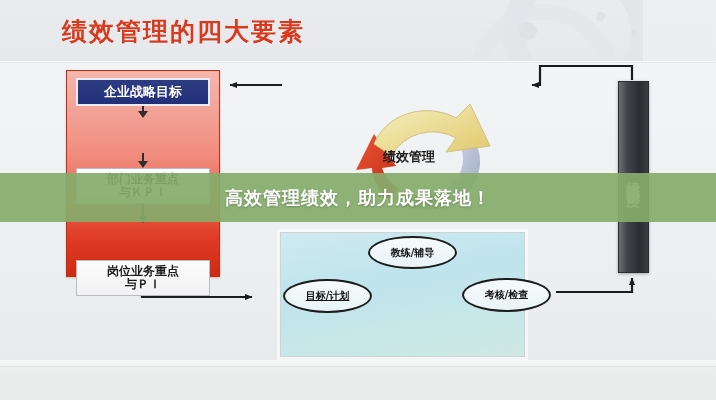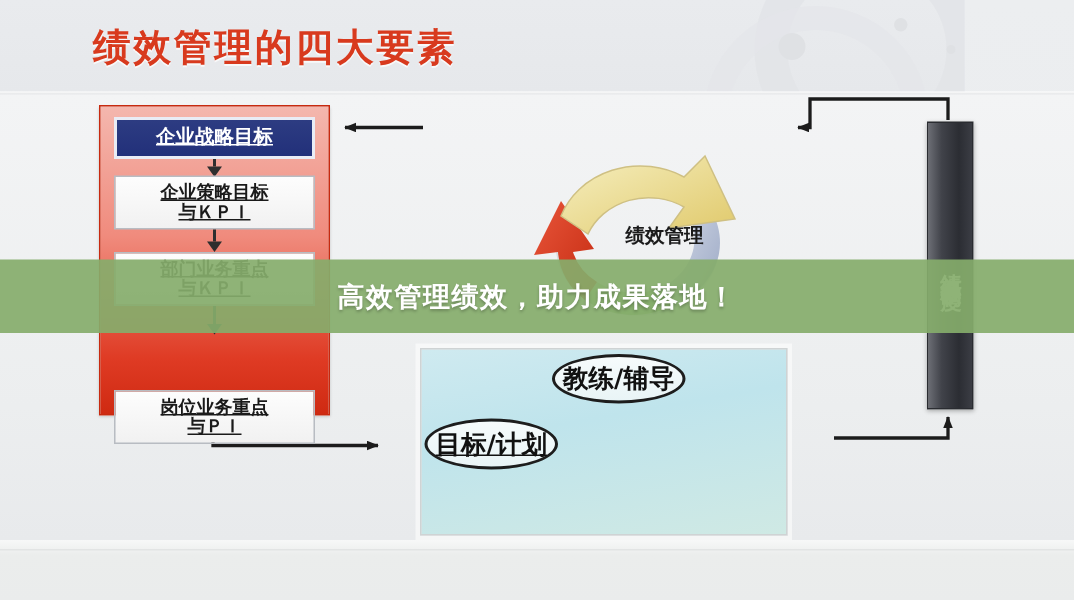--- a/index.html
+++ b/index.html
@@ -44,21 +44,21 @@
     display:flex;align-items:center;justify-content:center;}
   .lbox.navy{top:7px;height:28px;font-size:13px;color:#fff;
     background:linear-gradient(180deg,#2d3c82 0%,#22307a 100%);
     border:2px solid #e9ecf5;}
   .lbox.white{height:36px;font-size:12px;
     background:linear-gradient(180deg,#fdfdfd 0%,#f1f1f1 100%);
     border:1px solid #b8bcc2;}
   .lbox.b2{top:46px;}
   .lbox.b3{top:97px;}
   .lbox.b4{top:152px;margin-top:37px;}
-  .lbox span{display:block;text-decoration:underline;}
+  .lbox span{display:block;}
 
   
   .dn{position:absolute;left:50%;margin-left:-1px;width:2px;background:#2e2e2e;}
   .dn::after{content:"";position:absolute;left:-4px;bottom:-7px;
     border-left:5px solid transparent;border-right:5px solid transparent;
     border-top:7px solid #2e2e2e;}
   .dn.a1{top:35px;height:5px;}
   .dn.a2{top:82px;height:8px;}
   .dn.a3{top:133px;height:12px;}
 
@@ -72,31 +72,31 @@
   
   .vbox{position:absolute;left:618px;top:81px;width:29px;height:190px;
     background:linear-gradient(90deg,#6b6d74 0%,#41434a 30%,#2b2d33 70%,#3b3d44 100%);
     border:1px solid #2a2c31;display:flex;align-items:center;justify-content:center;
     box-shadow:0 1px 3px rgba(0,0,0,.3);}
   .vbox .vtxt{writing-mode:vertical-rl;text-orientation:upright;
     font-size:14px;font-weight:bold;color:#fff;letter-spacing:2px;line-height:1;}
 
   
   .swirl{position:absolute;left:330px;top:98px;width:190px;height:125px;}
-  .swirl-label{position:absolute;left:383px;top:148px;width:86px;text-align:right;
+  .swirl-label{position:absolute;left:383px;top:148px;width:86px;text-align:left;
     font-size:13px;font-weight:bold;color:#1b1b1b;}
 
   
   .cyan-panel{position:absolute;left:280px;top:232px;width:243px;height:123px;
     background:linear-gradient(170deg,#cfeaf0 0%,#bfe4ec 40%,#cfe9e4 100%);
     border:1px solid #cfd3d4;box-shadow:0 0 0 3px rgba(255,255,255,.55);}
   .ell{position:absolute;border:2px solid #1d1d1d;border-radius:50%;
     background:linear-gradient(180deg,#f6fbfc 0%,#e9f4f6 100%);
     display:flex;align-items:center;justify-content:center;
-    font-size:17px;font-weight:bold;color:#111;white-space:nowrap;}
+    font-size:10px;font-weight:bold;color:#111;white-space:nowrap;}
   .ell.e-left {left:283px;top:279px;width:85px;height:30px;text-decoration:underline;}
   .ell.e-top  {left:368px;top:236px;width:85px;height:29px;}
   .ell.e-right{left:462px;top:278px;width:85px;height:30px;}
   .ell.e-bot  {left:367px;top:316px;width:85px;height:30px;}
 </style>
 </head>
 <body>
 
 <div id="stage">
 
@@ -134,26 +134,20 @@
     <line x1="468" y1="311" x2="444" y2="329" stroke="#17303c" stroke-width="2.4" marker-end="url(#ah)"></line>
     <line x1="370" y1="329" x2="340" y2="311" stroke="#17303c" stroke-width="2.4" marker-end="url(#ah)"></line>
   </svg>
 
   <div class="red-panel">
     <div class="lbox navy">
       <span>企业战略目标</span>
     </div>
     <div class="dn a1"></div>
 
-    <div class="lbox white b2">
-      <div>
-        <span>企业策略目标</span>
-        <span>与ＫＰＩ</span>
-      </div>
-    </div>
     <div class="dn a2"></div>
 
     <div class="lbox white b3">
       <div>
         <span>部门业务重点</span>
         <span>与ＫＰＩ</span>
       </div>
     </div>
     <div class="dn a3"></div>
 
@@ -198,20 +192,21 @@
 
     <path d="M60,102 A52,46 0 0 1 42,70 L26,72 L44,36 L66,68 L52,70 A40,36 0 0 0 68,90 Z" fill="url(#gR)"></path>
 
     <path d="M44,46 A56,50 0 0 1 126,20 L140,6 L160,48 L116,54 L126,40 A44,40 0 0 0 62,58 Z" fill="url(#gY)" stroke="#cfc083" stroke-width="1"></path>
   </svg>
   <div class="swirl-label">绩效管理</div>
 
   <div class="cyan-panel"></div>
   <div class="ell e-left">目标/计划</div>
   <div class="ell e-top">教练/辅导</div>
+  <div class="ell e-right">考核/检查</div>
 
   <div style="position:absolute;left:0;top:173px;width:716px;height:49px;
               background:rgba(133,172,107,0.92);display:flex;align-items:center;
               justify-content:center;">
     <span style="font-size:18px;font-weight:bold;color:#ffffff;letter-spacing:1px;
                  text-shadow:0 1px 2px rgba(0,0,0,.25);">高效管理绩效，助力成果落地！</span>
   </div>
 
 </div>
 

